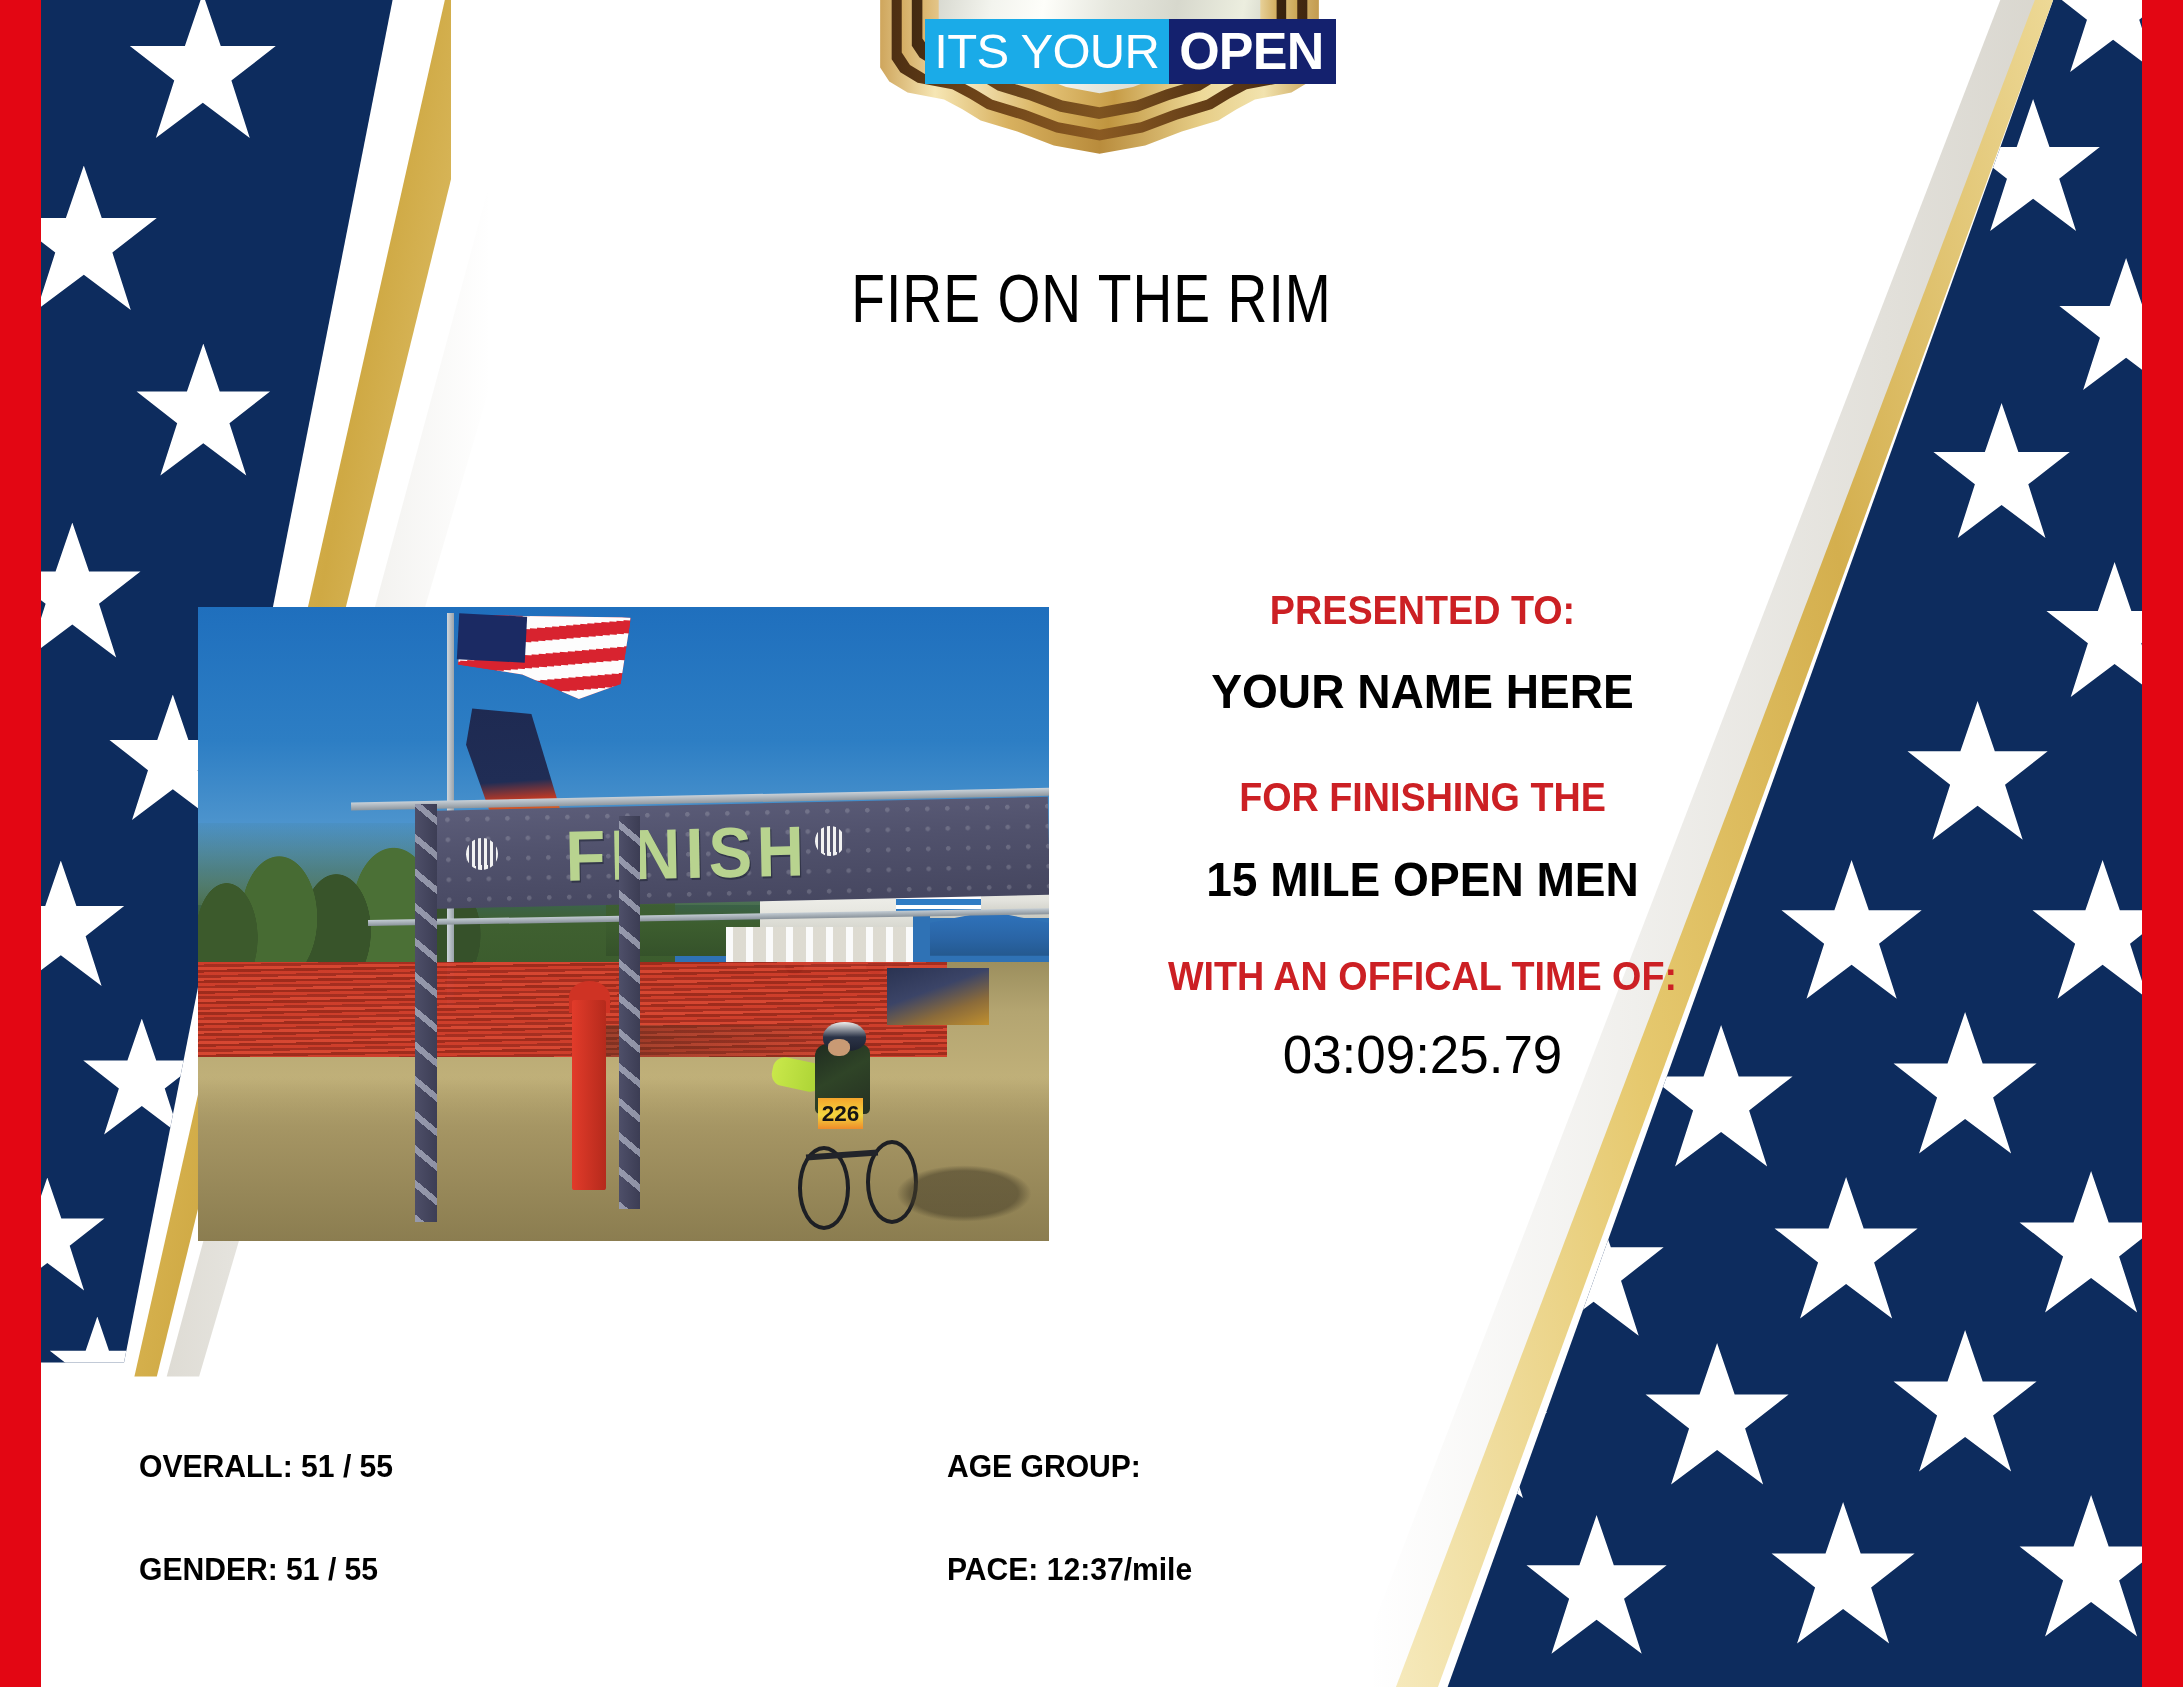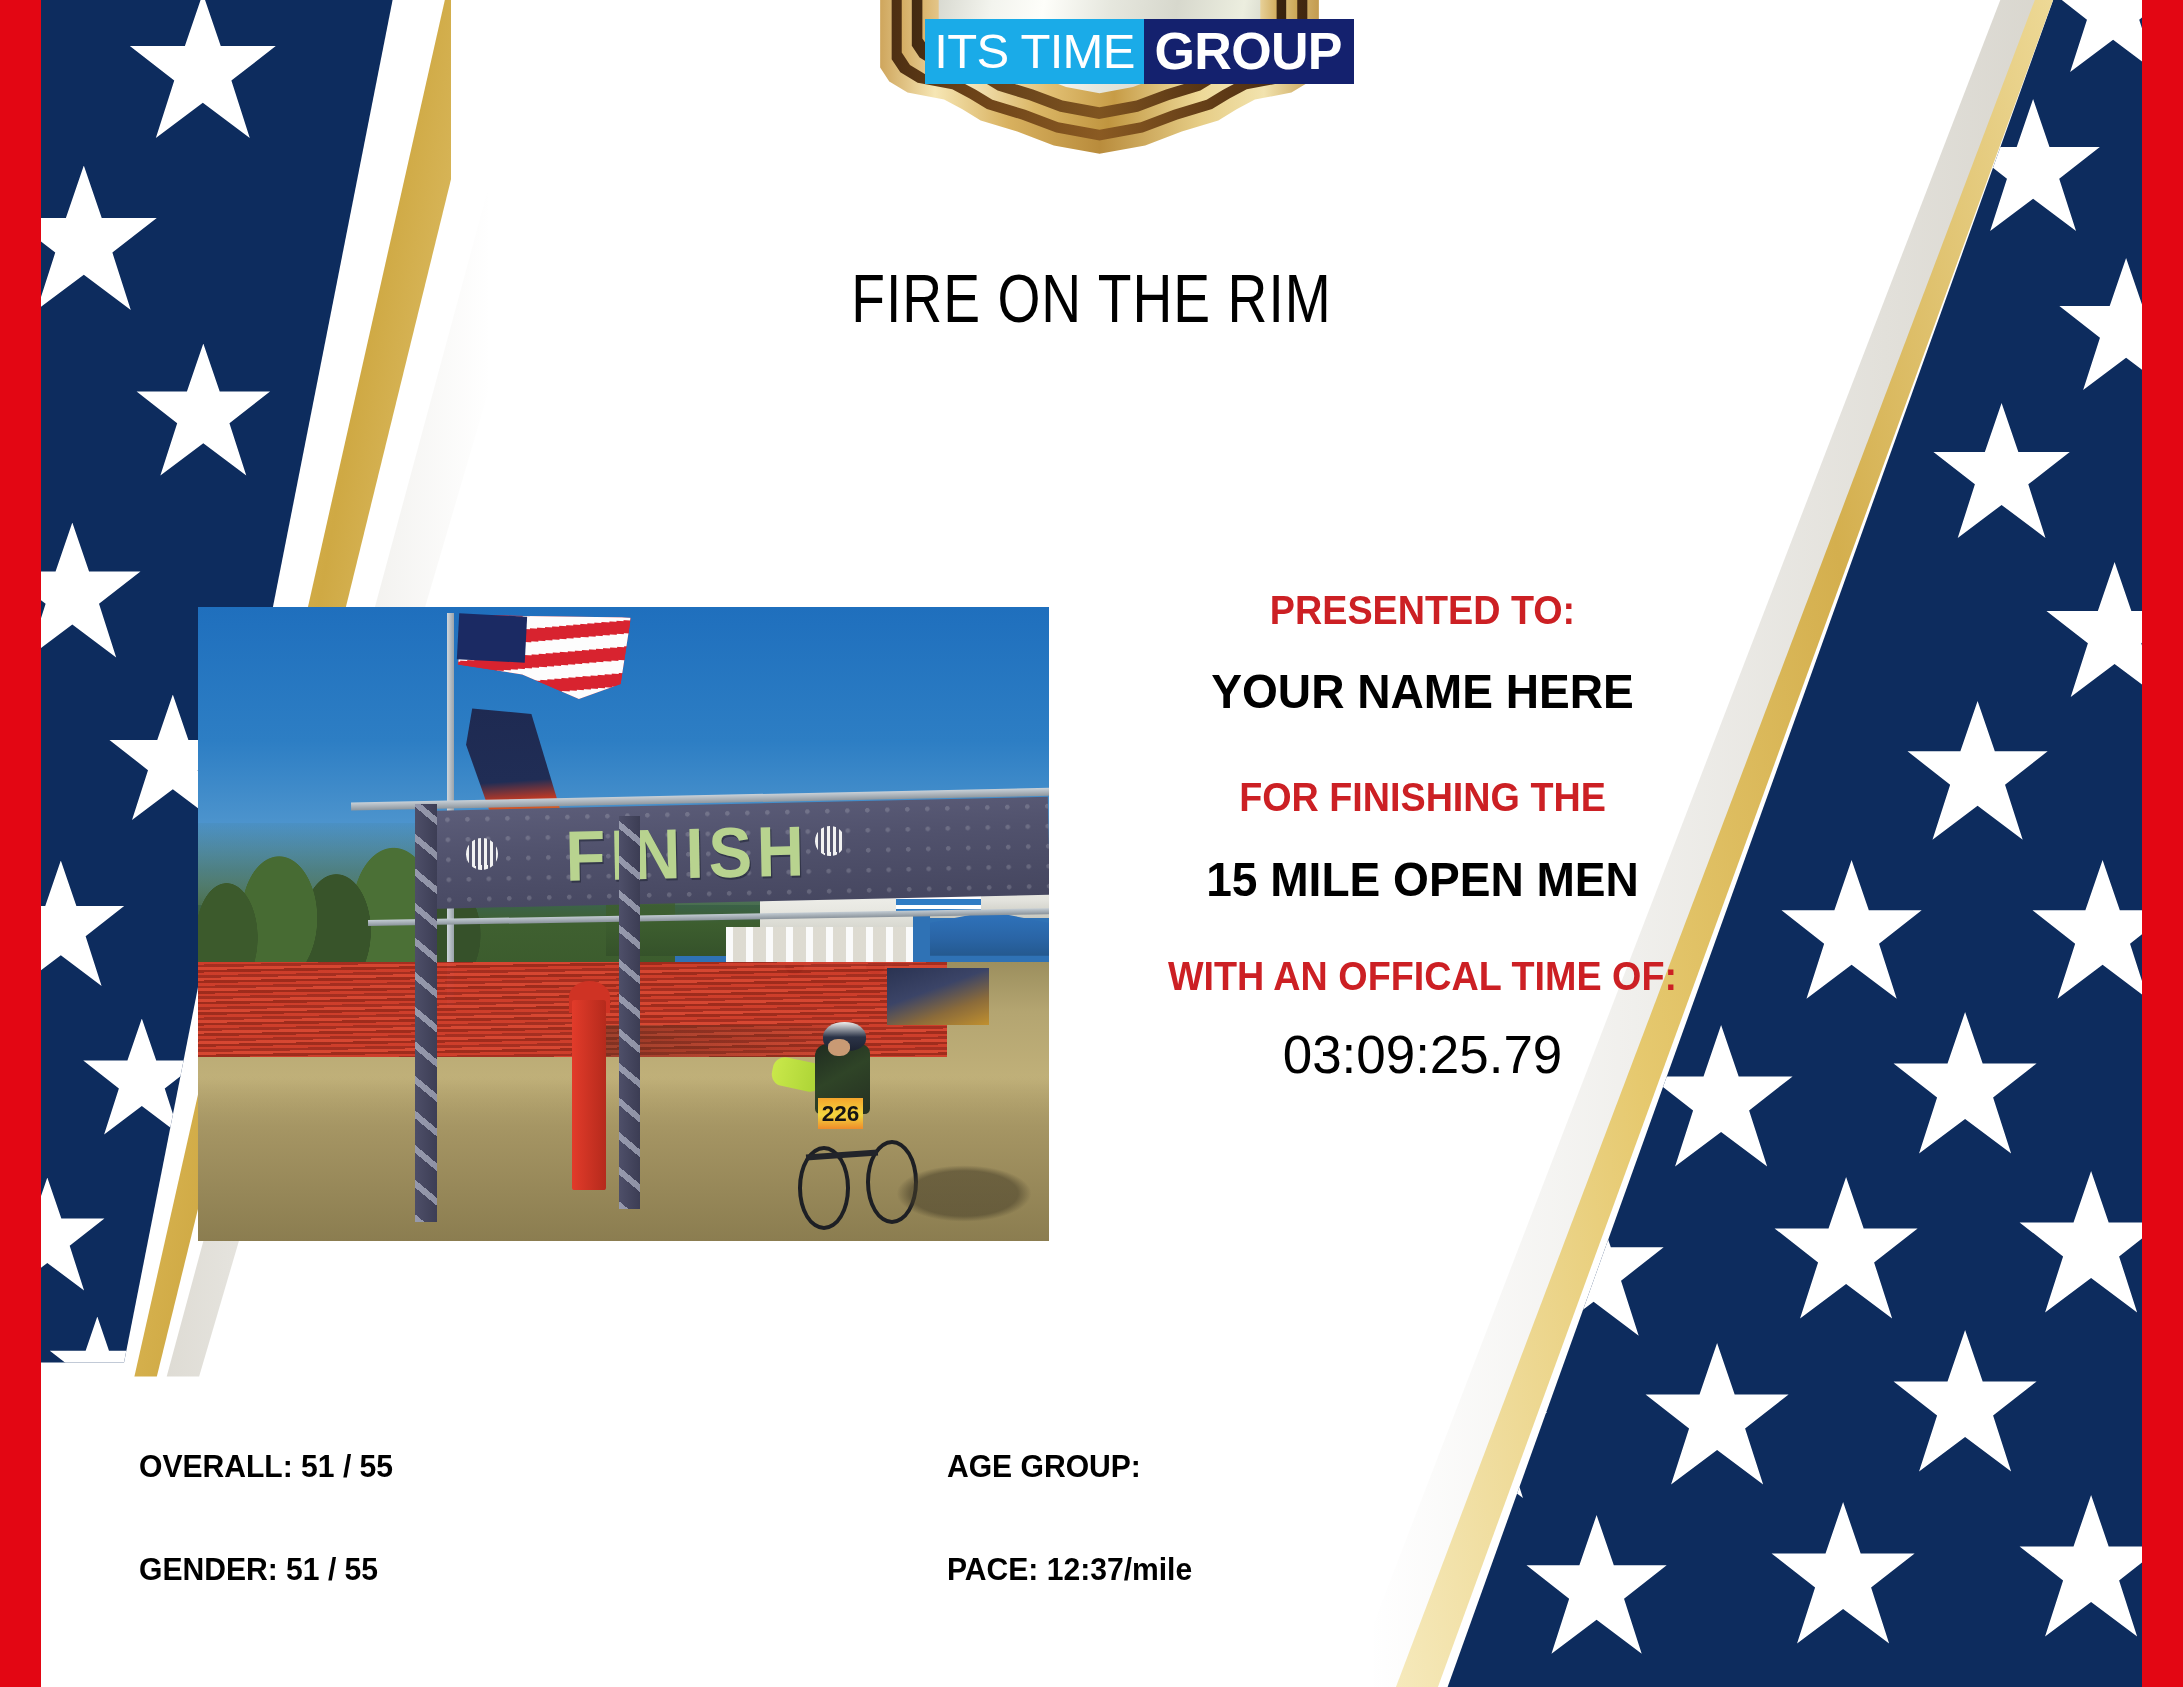--- a/index.html
+++ b/index.html
@@ -363,22 +363,22 @@
 
   <div class="badge-wrap">
     <div class="shield sh1"></div>
     <div class="shield sh2"></div>
     <div class="shield sh3"></div>
     <div class="shield sh4"></div>
     <div class="shield sh5"></div>
     <div class="shield sh-in"></div>
   </div>
   <div class="logo-box">
-    <span class="logo-its">ITS TIME</span>
-    <span class="logo-race">GROUP</span>
+    <span class="logo-its">ITS YOUR</span>
+    <span class="logo-race">OPEN</span>
   </div>
 
   <div class="race-title">FIRE ON THE RIM</div>
 
 
   <div class="photo">
     <div class="p-sky"></div>
     <div class="p-trees"></div>
     <div class="p-trees2"></div>
     <div class="p-ground"></div>

